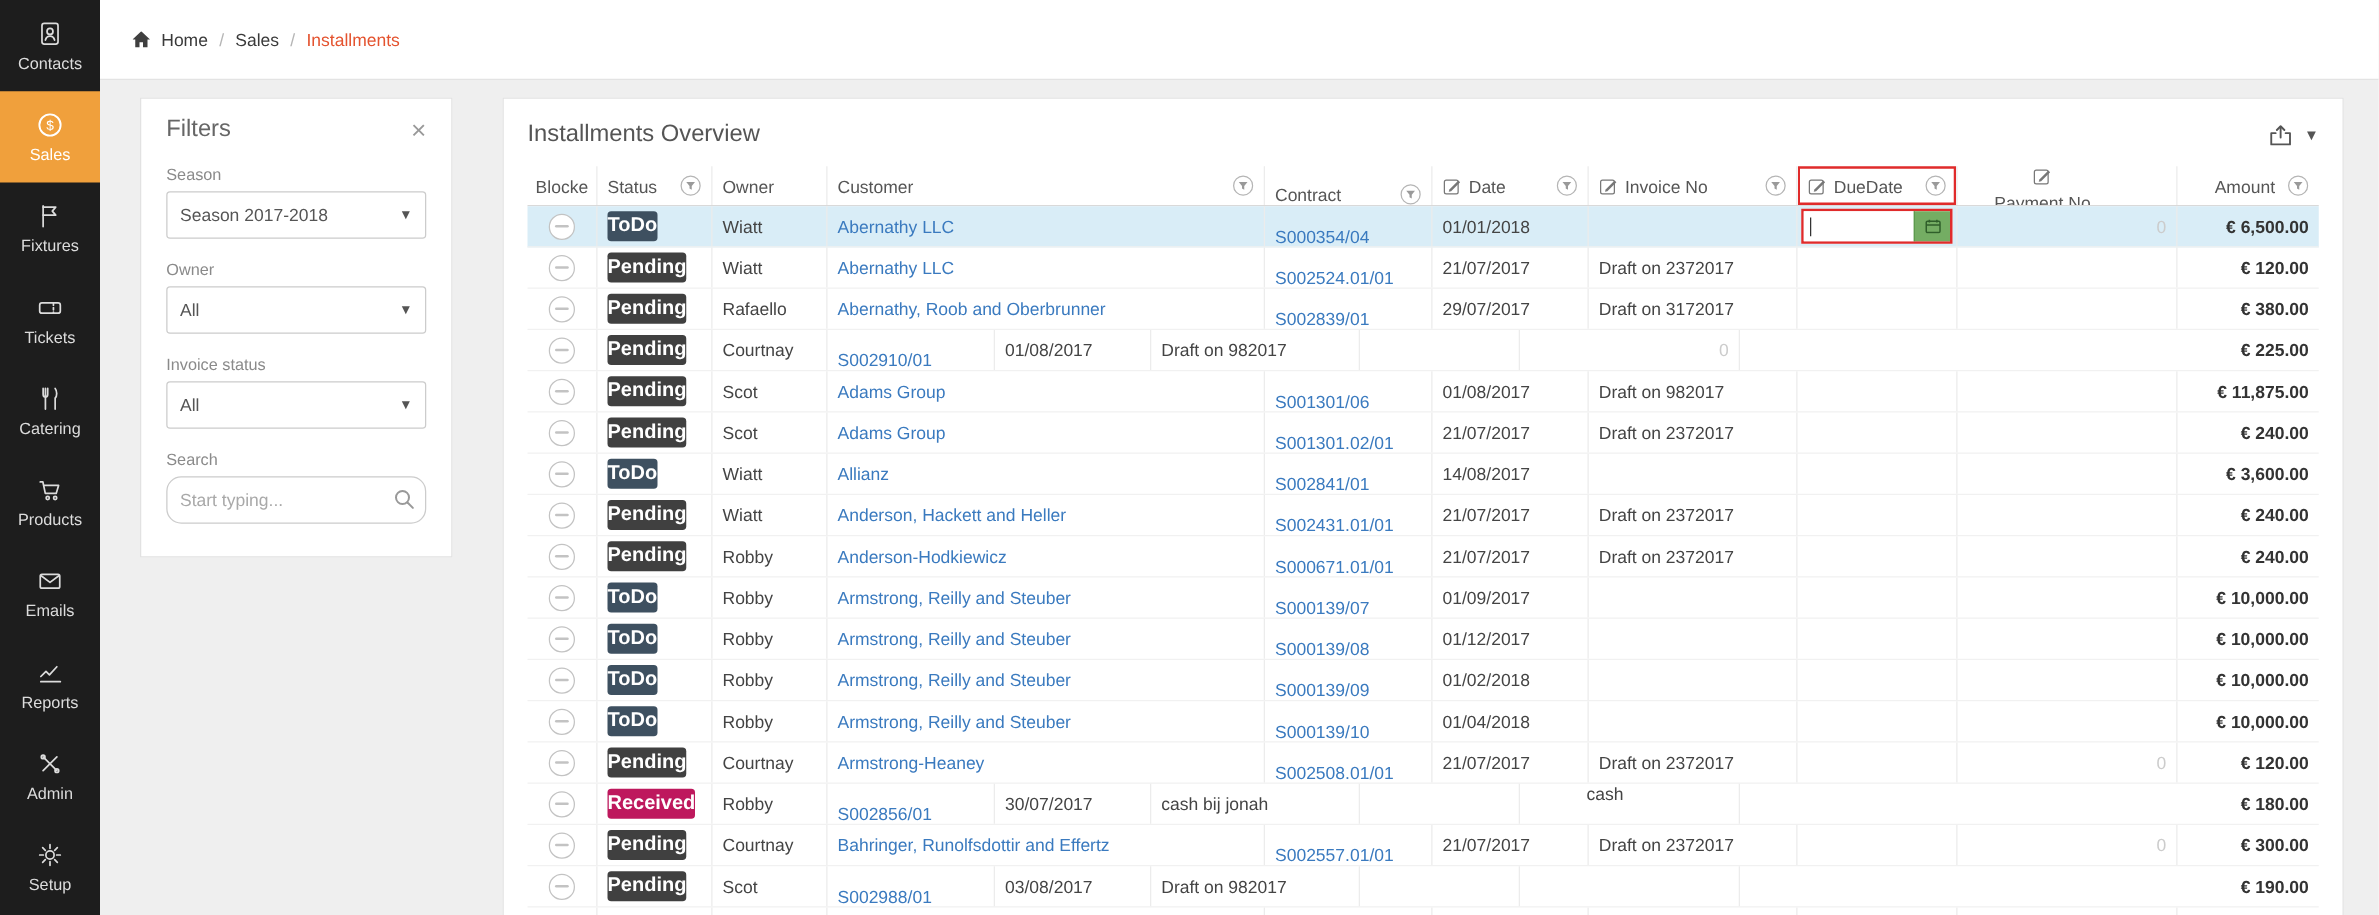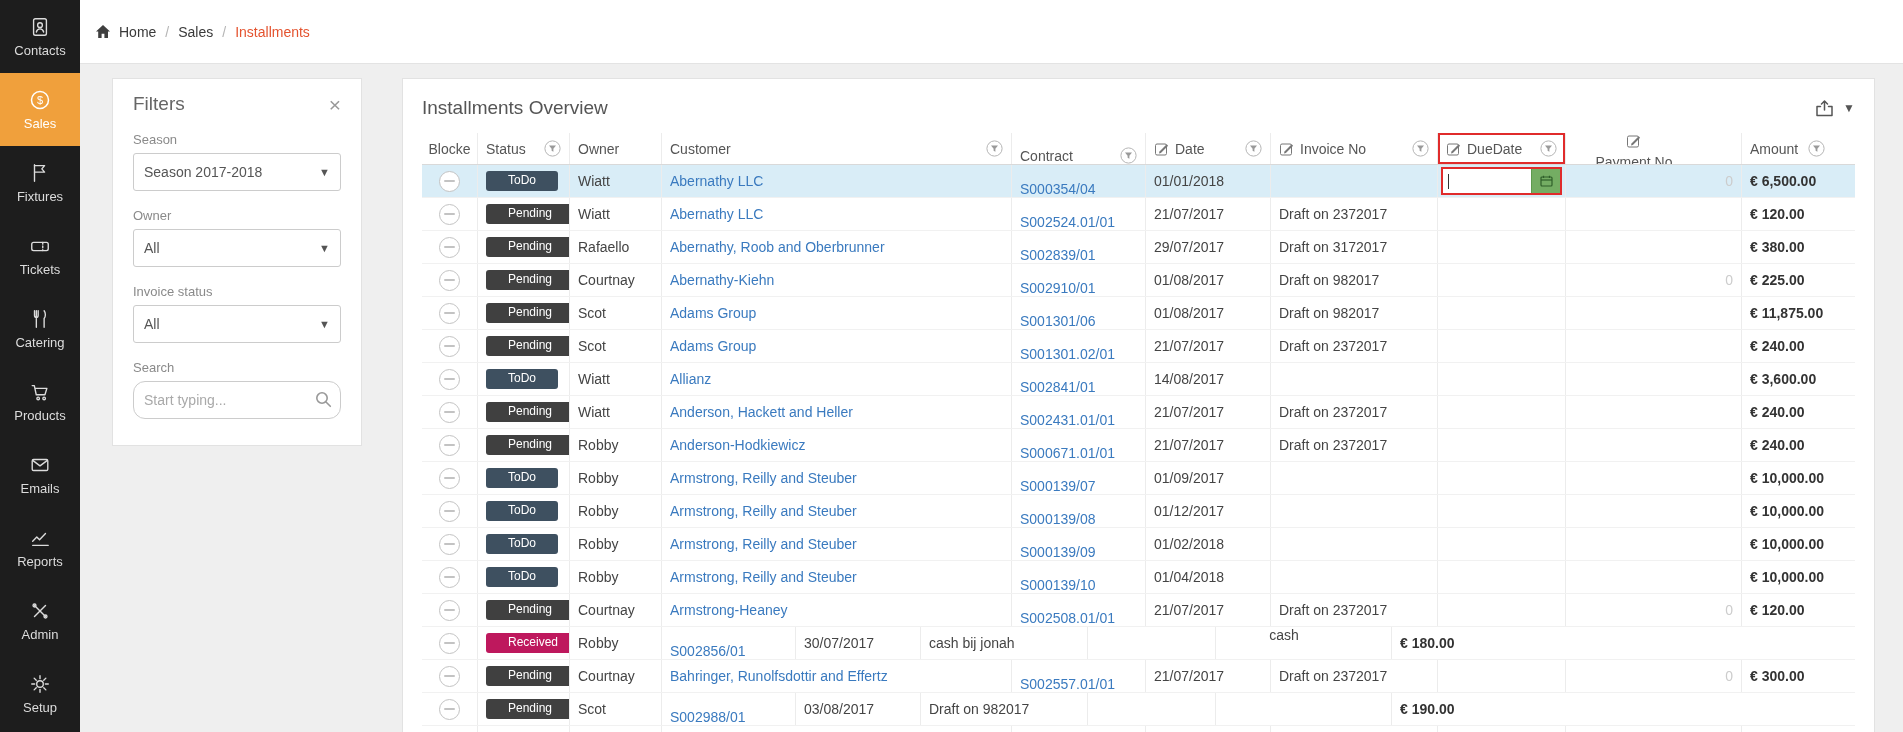--- a/index.html
+++ b/index.html
@@ -13,21 +13,21 @@
 
   
   .sidebar { width:80px; background:#1d1d1d; flex-shrink:0; display:flex; flex-direction:column; }
   .side-item { height:73px; display:flex; flex-direction:column; align-items:center; justify-content:center; gap:5px; cursor:pointer; color:#dcdcdc; }
   .side-item.active { background:#f0a03c; color:#fff; }
   .side-label { font-size:13px; }
   .side-icon svg { display:block; }
 
   
   .main-area { flex:1; display:flex; flex-direction:column; min-width:0; }
-  .topbar { height:64px; background:#fff; display:flex; padding:0 16px; border-bottom:1px solid #e3e3e3; flex-shrink:0; }
+  .topbar { height:64px; background:#fff; display:flex; padding:0 26px; border-bottom:1px solid #e3e3e3; flex-shrink:0; }
   .breadcrumb { display:flex; align-items:center; gap:9px; font-size:14px; color:#3a3a3a; }
   .crumb { color:#3a3a3a; text-decoration:none; cursor:pointer; }
   .crumb-sep { color:#b5b5b5; }
   .crumb-active { color:#e4532f; }
 
   .content { flex:1; display:flex; align-items:flex-start; padding:14px 28px 0 32px; min-height:0; }
 
   
   .filters-card { width:250px; background:#fff; border:1px solid #e2e2e2; padding:14px 20px 26px; margin-right:40px; flex-shrink:0; }
   .filters-head { display:flex; justify-content:space-between; align-items:center; }
@@ -62,29 +62,29 @@
   .col-blocked  { width:56px;  justify-content:center; }
   .col-status   { width:92px; }
   .col-owner    { width:92px; }
   .col-customer { width:350px;gap:23px; }
   .col-contract { width:134px;align-items:flex-end; }
   .col-date     { width:125px; }
   .col-invoice  { width:167px; }
   .col-duedate  { width:128px; position:relative; }
   .col-payment  { width:136px; border-right:none;flex-direction:column; }
   .col-zero     { width:40px; justify-content:flex-end; color:#cccccc; }
-  .col-amount   { flex:1; justify-content:flex-start; font-weight:bold; color:#333; border-right:none; }
+  .col-amount   { flex:1; justify-content:flex-end; font-weight:bold; color:#333; border-right:none; }
   .th.col-amount { font-weight:normal; color:#555; }
 
   .link { color:#3a7abf; text-decoration:none; cursor:pointer; }
 
   .minus-icon { width:21px; height:21px; border:1.5px solid #c3c3c3; border-radius:50%; position:relative; display:inline-block; background:#fff; cursor:pointer; flex-shrink:0; }
   .minus-icon::after { content:""; position:absolute; left:4px; right:4px; top:50%; height:2px; margin-top:-1px; background:#c3c3c3; border-radius:1px; }
 
-  .badge { display:inline-block; padding:2px 22px; border-radius:3px; font-size:12px; font-weight:normal; color:#fff; line-height:1.3; }
+  .badge { display:inline-block; padding:2px 0; border-radius:3px; font-size:16px; font-weight:bold; color:#fff; line-height:1.3; }
   .badge-todo     { background:#3e5060; }
   .badge-pending  { background:#404040;text-align:center; }
   .badge-received { background:#be185d; }
 
   .dd-editor { position:absolute; top:2px; bottom:2px; left:3px; right:3px; border:2px solid #e02b2b; background:#fff; align-items:stretch; }
   .dd-input { flex:1; display:flex; align-items:center; padding-left:5px; cursor:text; background:#fff; }
   .caret-blink { width:1px; height:15px; background:#333; animation:blink 1s steps(1) infinite; }
   @keyframes blink { 50% { opacity:0; } }
   .cal-btn { width:29px; border:none; border-left:1px solid #5d9a4e; background:#74ad63; display:flex; align-items:center; justify-content:center; cursor:pointer; padding:0; }
 </style>
@@ -445,23 +445,20 @@
             <div class="td col-amount">€ 380.00</div>
           </div>
             <div class="tr">
             <div class="td col-blocked">
               <span class="minus-icon"></span>
             </div>
             <div class="td col-status">
               <span class="badge badge-pending">Pending</span>
             </div>
             <div class="td col-owner">Courtnay</div>
-            <div class="td col-customer">
-              <a class="link">Abernathy-Kiehn</a>
-            </div>
             <div class="td col-contract">
               <a class="link">S002910/01</a>
             </div>
             <div class="td col-date">01/08/2017</div>
             <div class="td col-invoice">Draft on 982017</div>
             <div class="td col-duedate">
               <span></span>
 
             </div>
             <div class="td col-payment"></div>

